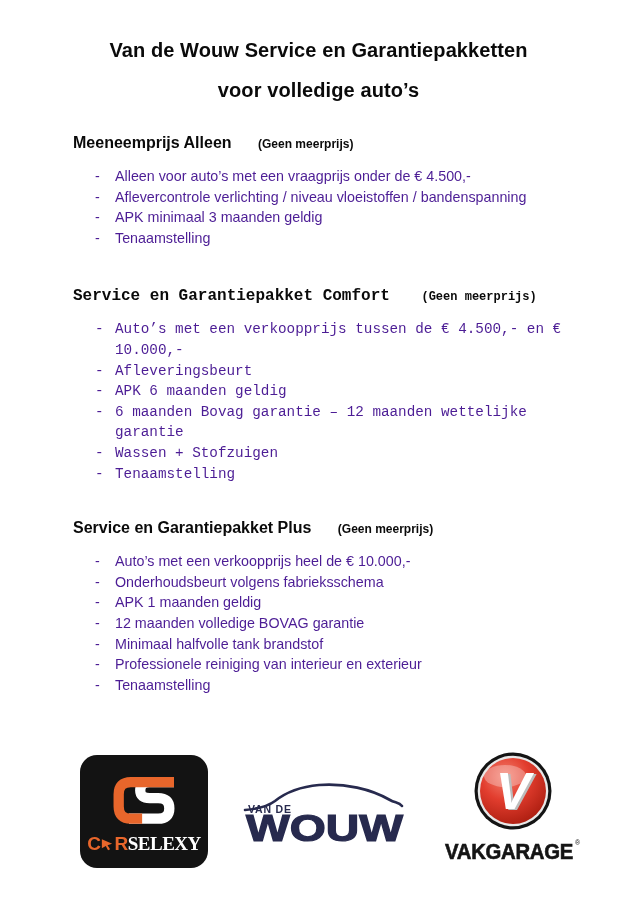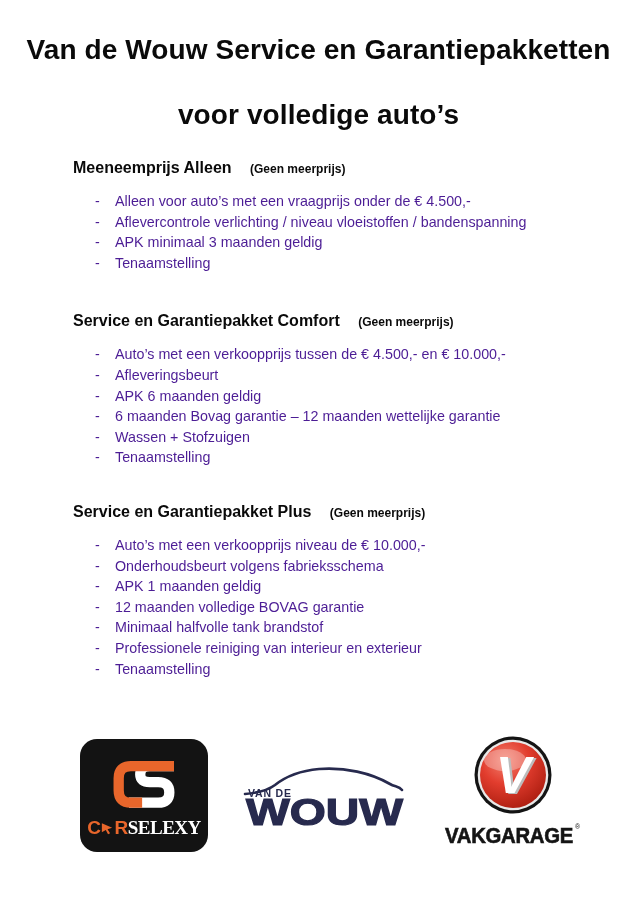--- a/index.html
+++ b/index.html
@@ -3,30 +3,29 @@
 <meta charset="utf-8">
 <style>
   html,body { margin:0; padding:0; background:#ffffff; }
   .page {
     width:637px; height:900px; background:#ffffff; overflow:hidden;
     font-family:"Liberation Sans", sans-serif; color:#000;
     position:relative; margin:0 auto;
   }
   .title-block { margin-top:30px; text-align:center; }
   .title-line {
-    font-size:28px; font-weight:700; line-height:40px; color:#0a0a0a;
+    font-size:20px; font-weight:700; line-height:40px; color:#0a0a0a;
     letter-spacing:0.1px;
-    margin-top:25px;
   }
   .section { margin-left:73px; margin-right:34px; }
   .section-1 { margin-top:23px; }
-  .section-2 { margin-top:38px; }
+  .section-2 { margin-top:38px;font-family:Liberation Mono, monospace; }
   .section-3 { margin-top:34px; }
   .section-heading { margin:0; font-size:16px; line-height:20px; font-weight:700; color:#0a0a0a; }
-  .section-subheading { font-size:12px; font-weight:700; margin-left:14px; }
+  .section-subheading { font-size:12px; font-weight:700; margin-left:22px; }
   ul.bullets { list-style:none; margin:12px 0 0 0; padding:0; }
   ul.bullets li {
     position:relative; padding-left:42px;
     font-size:14.3px; line-height:20.6px; color:#4c1d95;
   }
   ul.bullets li::before { content:"-"; position:absolute; left:22px; }
 
   .logos {
     margin-top:55px; height:122px;
     display:flex; align-items:center; justify-content:space-between;
@@ -84,21 +83,21 @@
       <li>Tenaamstelling</li>
     </ul>
   </div>
 
   <div class="section section-3">
     <h2 class="section-heading">
       <span>Service en Garantiepakket Plus</span>
       <span class="section-subheading">(Geen meerprijs)</span>
     </h2>
     <ul class="bullets">
-      <li>Auto’s met een verkoopprijs niveau de € 10.000,-</li>
+      <li>Auto’s met een verkoopprijs heel de € 10.000,-</li>
       <li>Onderhoudsbeurt volgens fabrieksschema</li>
       <li>APK 1 maanden geldig</li>
       <li>12 maanden volledige BOVAG garantie</li>
       <li>Minimaal halfvolle tank brandstof</li>
       <li>Professionele reiniging van interieur en exterieur</li>
       <li>Tenaamstelling</li>
     </ul>
   </div>
 
   <div class="logos">

